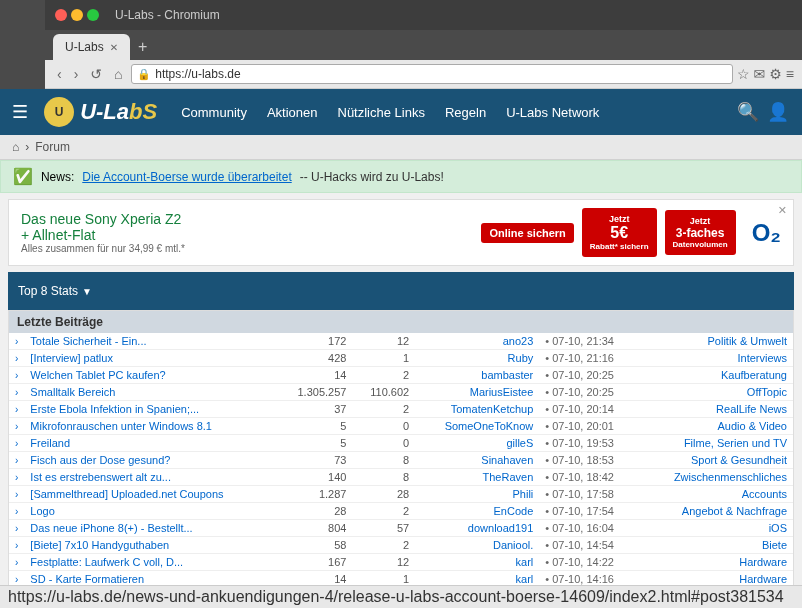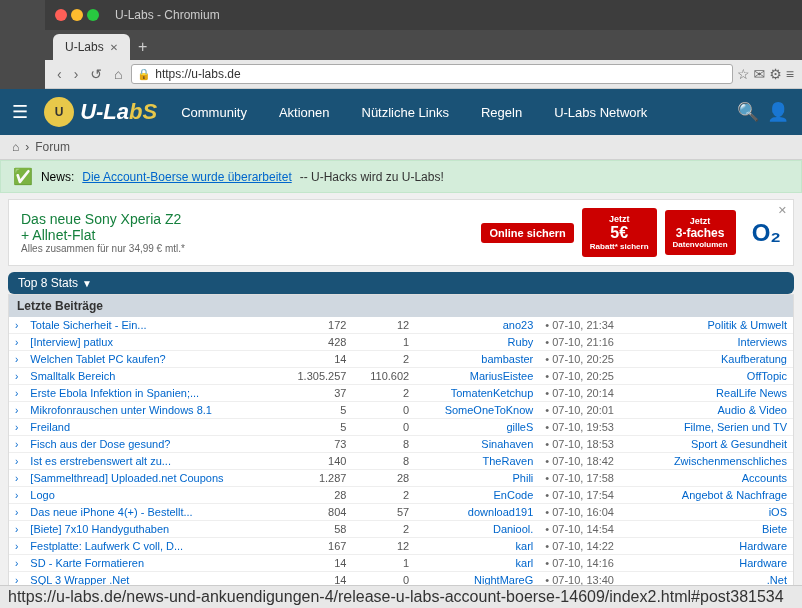--- a/index.html
+++ b/index.html
@@ -32,21 +32,21 @@
     
     .website { background: #f0f0f0; overflow: hidden; }
 
     
     .site-header { background: #1a5276; display: flex; align-items: center; padding: 0 12px; height: 46px; gap: 16px; }
     .hamburger { color: white; font-size: 18px; cursor: pointer; }
     .logo-area { display: flex; align-items: center; gap: 6px; }
     .logo-icon { width: 30px; height: 30px; background: #e8c84a; border-radius: 50%; display: flex; align-items: center; justify-content: center; font-weight: bold; color: #333; font-size: 12px; }
     .logo-text { color: white; font-size: 22px; font-weight: bold; font-style: italic; }
     .logo-text span { color: #e8c84a; }
-    .nav-menu { display: flex; gap: 16px; flex: 1; }
+    .nav-menu { display: flex; gap: 4px; flex: 1; }
     .nav-item { color: white; font-size: 13px; padding: 4px 8px; cursor: pointer; }
     .header-icons { display: flex; gap: 8px; }
     .header-icon { color: white; font-size: 18px; cursor: pointer; }
 
     
     .breadcrumb { background: #e8e8e8; padding: 5px 12px; border-bottom: 1px solid #d0d0d0; display: flex; align-items: center; gap: 6px; font-size: 12px; color: #555; }
 
     
     .news-bar { background: #d4edda; border: 1px solid #c3e6cb; padding: 6px 12px; display: flex; align-items: center; gap: 8px; font-size: 12px; }
     .news-icon { color: #28a745; font-size: 16px; }
@@ -57,21 +57,21 @@
     .ad-banner { background: white; margin: 6px 8px; border: 1px solid #ddd; display: flex; align-items: center; padding: 8px 12px; gap: 8px; position: relative; }
     .ad-main { flex: 1; }
     .ad-title { font-size: 14px; font-weight: normal; color: #15803d; }
     .ad-badge { background: #cc0000; color: white; padding: 4px 8px; border-radius: 3px; font-size: 11px; font-weight: bold; }
     .ad-offer1 { background: #cc0000; color: white; padding: 6px 8px; border-radius: 3px; text-align: center; font-size: 10px; font-weight: bold; }
     .ad-offer2 { background: #cc0000; color: white; padding: 6px 8px; border-radius: 3px; text-align: center; font-size: 10px; font-weight: bold; }
     .o2-logo { font-size: 24px; color: #0050a0; font-weight: bold; margin-left: 8px; }
     .ad-x { position: absolute; top: 4px; right: 6px; color: #999; font-size: 11px; cursor: pointer; }
 
     
-    .stats-bar { background: #1a5276; color: white; padding: 4px 10px; font-size: 12px; display: flex; align-items: center; gap: 4px; margin: 0 8px; cursor: pointer; border-radius: 6px; }
+    .stats-bar { background: #1a5276; color: white; padding: 12px 10px; font-size: 12px; display: flex; align-items: center; gap: 4px; margin: 0 8px; cursor: pointer; }
     .stats-arrow { font-size: 10px; }
 
     
     .content { margin: 0 8px; background: white; border: 1px solid #ddd; }
     .section-header { background: #d0d8e0; padding: 4px 8px; font-size: 12px; font-weight: bold; color: #333; }
 
     .post-table { width: 100%; border-collapse: collapse; }
     .post-row { border-bottom: 1px solid #eee; }
     .post-row td { padding: 2px 6px; font-size: 11px; vertical-align: middle; }
     .post-title { color: #0066cc; text-decoration: none; cursor: pointer; }
@@ -283,21 +283,21 @@
     <td style="width:14px;"><span class="post-arrow">›</span></td>
     <td><a class="post-title">Logo</a></td>
     <td class="post-num">28</td>
     <td class="post-num">2</td>
     <td class="post-user">EnCode</td>
     <td class="post-date">• 07-10, 17:54</td>
     <td class="post-cat">Angebot &amp; Nachfrage</td>
   </tr>
           <tr class="post-row">
     <td style="width:14px;"><span class="post-arrow">›</span></td>
-    <td><a class="post-title">Das neue iPhone 4(+) - Bestellt...</a></td>
+    <td><a class="post-title">Das neue iPhone 8(+) - Bestellt...</a></td>
     <td class="post-num">804</td>
     <td class="post-num">57</td>
     <td class="post-user">download191</td>
     <td class="post-date">• 07-10, 16:04</td>
     <td class="post-cat">iOS</td>
   </tr>
           <tr class="post-row">
     <td style="width:14px;"><span class="post-arrow">›</span></td>
     <td><a class="post-title">[Biete] 7x10 Handyguthaben</a></td>
     <td class="post-num">58</td>

